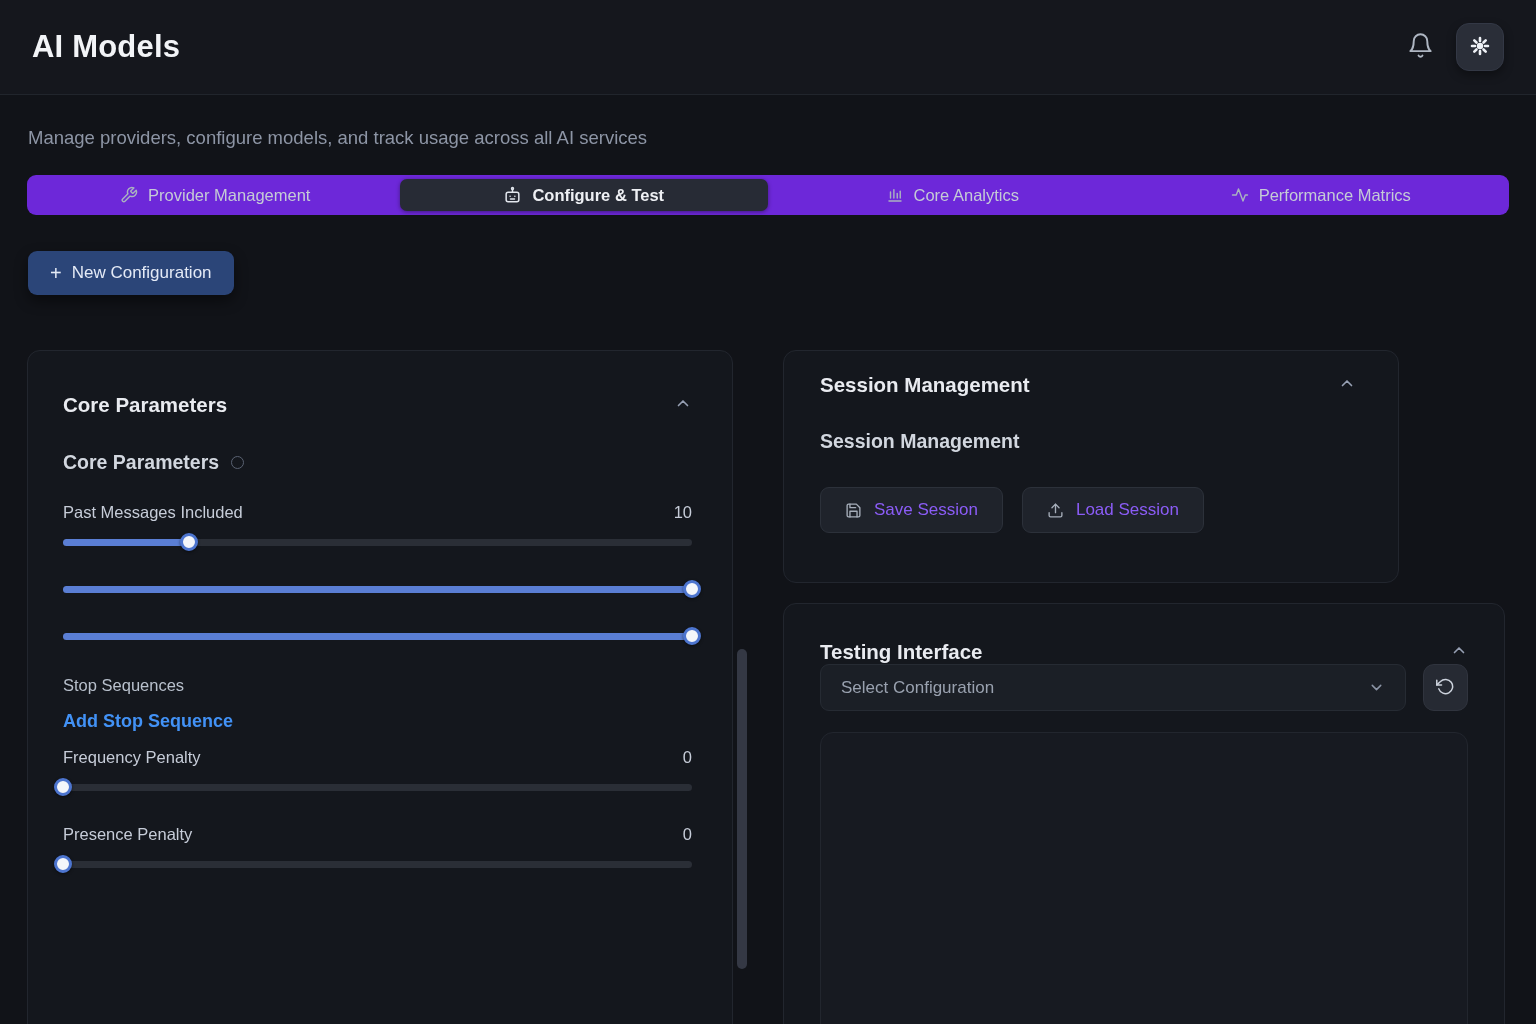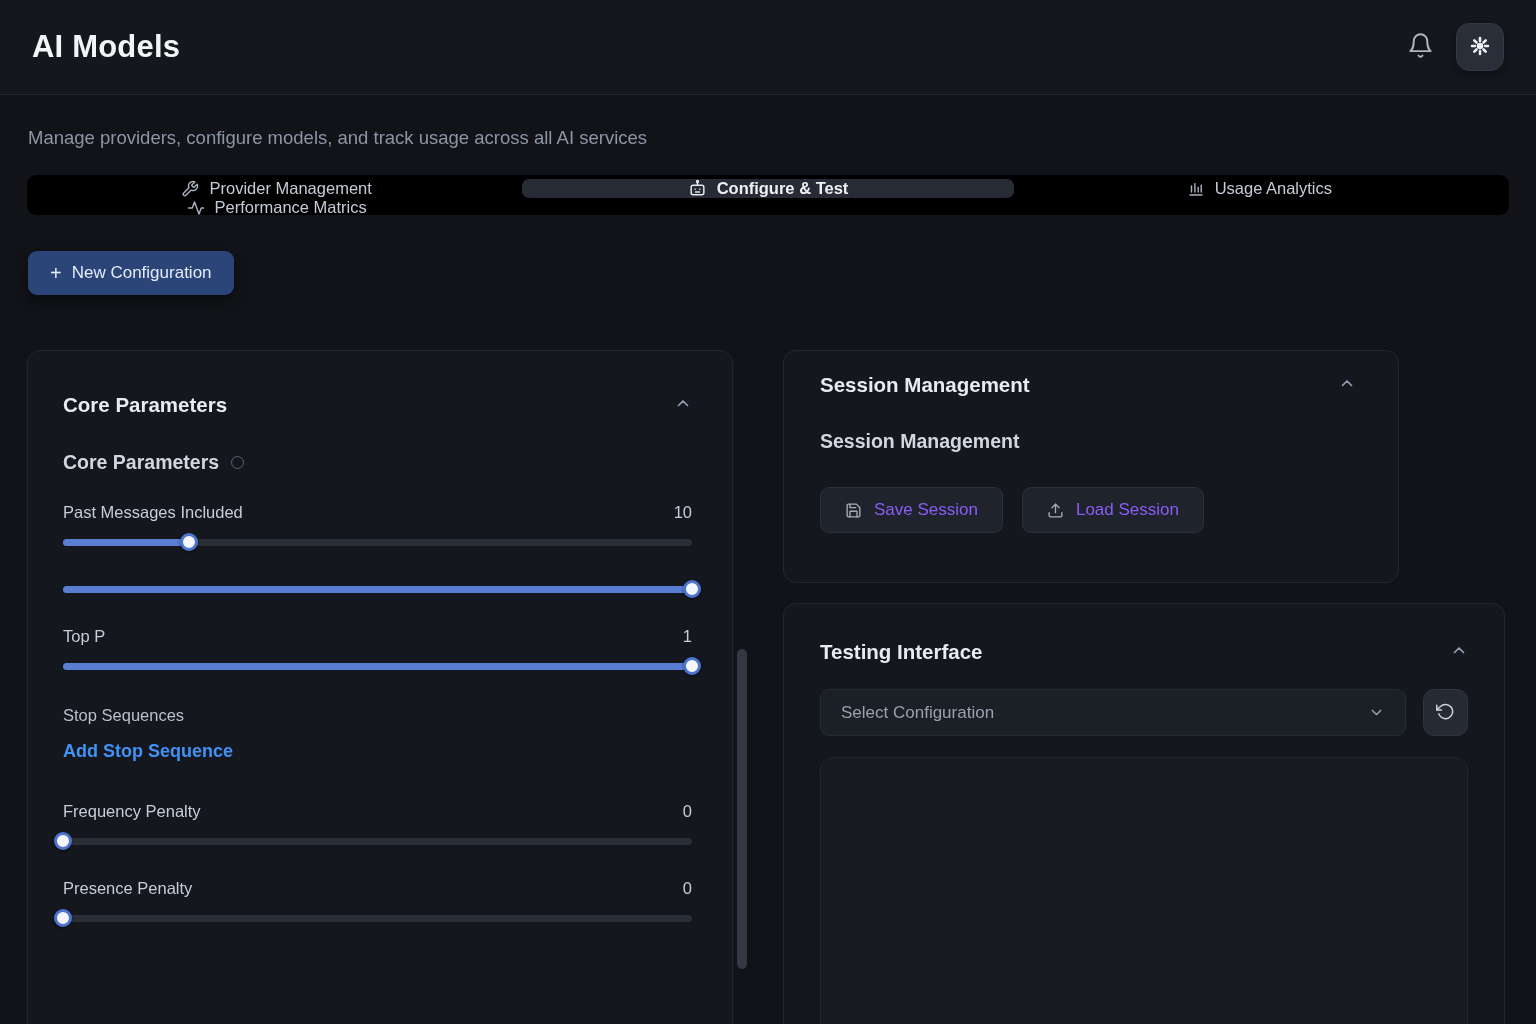--- a/index.html
+++ b/index.html
@@ -22,22 +22,22 @@
   .settings-btn {
     width:48px; height:48px; border-radius:13px; background:#2a2e38; border:1px solid #333845;
     display:flex; align-items:center; justify-content:center; color:#eef1f6; cursor:pointer;
     box-shadow:0 4px 10px rgba(0,0,0,.35);
   }
   
   .intro { padding:32px 28px 0 28px; }
   .intro-sub { font-size:18.5px; color:#8d95a5; }
   
   .tabbar {
-    margin:26px 27px 0 27px; height:40px; background:#000000; border-radius:9px;
-    display:grid; grid-template-columns:repeat(3,1fr); padding:4px;
+    margin:26px 27px 0 27px; height:40px; background:#6d28d9; border-radius:9px;
+    display:grid; grid-template-columns:repeat(4,1fr); padding:4px;
   }
   .tab {
     display:flex; align-items:center; justify-content:center; gap:10px;
     font-size:16.5px; color:#c5cbd6; border-radius:7px; cursor:pointer;
     background:transparent; border:none;
   }
   .tab .t-icon { display:flex; color:#aab2c0; }
   .tab.active { background:#272b35; color:#eef0f4; font-weight:700; box-shadow:0 1px 4px rgba(0,0,0,.4); }
   .tab.active .t-icon { color:#e3e7ee; }
   
@@ -71,37 +71,37 @@
   .slider { position:relative; height:18px; margin-top:11px; cursor:pointer; }
   .slider-track { position:absolute; left:0; right:0; top:5.5px; height:7px; border-radius:4px; background:#2a2e36; }
   .slider-fill { position:absolute; left:0; top:5.5px; height:7px; border-radius:4px; background:#5a7ed4; }
   .slider-thumb {
     position:absolute; top:0; width:18px; height:18px; border-radius:50%;
     background:#f4f6fa; border:3px solid #4d75cf; transform:translateX(-50%);
     box-shadow:0 1px 3px rgba(0,0,0,.5);
   }
   .stop-label { margin-top:31px; font-size:16.5px; color:#b8c0cc; }
   .add-stop { margin-top:16px; font-size:18px; font-weight:700; color:#4292f6; background:none; border:none; cursor:pointer; display:block; }
-  .pad-after-link { margin-top:40px; }
+  .pad-after-link { margin-top:16px; }
   
   .v-scrollbar {
     position:absolute; right:-15px; top:298px; width:10px; height:320px;
     border-radius:6px; background:#343844;
   }
   
   .session-sub { margin-top:33px; font-size:19.5px; font-weight:700; color:#d2d7df; }
   .session-btn-row { margin-top:34px; display:flex; gap:19px; }
   .ghost-btn {
     display:inline-flex; align-items:center; gap:12px;
     background:#1f232b; border:1px solid #2c313a; border-radius:9px;
     padding:12px 24px; font-size:17px; color:#8b5cf6; cursor:pointer;
   }
   .ghost-btn .g-icon { display:flex; color:#a6aeba; }
   
-  .select-row { margin-top:25px; display:flex; gap:17px; }
+  .select-row { display:flex; gap:17px; }
   .select-box {
     flex:1; height:47px; background:#1b1f26; border:1px solid #262b33; border-radius:9px;
     display:flex; align-items:center; justify-content:space-between;
     padding:0 20px; cursor:pointer;
   }
   .select-text { font-size:17px; color:#99a1af; }
   .select-box .chev { color:#8b94a5; }
   .icon-btn {
     width:45px; height:47px; border-radius:11px; background:#262a33; border:1px solid #30343e;
     display:flex; align-items:center; justify-content:center; color:#cdd3dd; cursor:pointer;
@@ -170,21 +170,21 @@
   <button class="tab">
     <span class="t-icon">
       <svg width="18" height="18" viewBox="0 0 24 24" fill="none" stroke="currentColor" stroke-width="1.9" stroke-linecap="round">
         <path d="M4 20h16"></path>
           <path d="M6 16V8"></path>
           <path d="M10.5 16V5"></path>
           <path d="M15 16v-6"></path>
           <path d="M19 16V7"></path>
       </svg>
     </span>
-    <span>Usage Analytics</span>
+    <span>Core Analytics</span>
   </button>
   <button class="tab">
     <span class="t-icon">
       <svg width="18" height="18" viewBox="0 0 24 24" fill="none" stroke="currentColor" stroke-width="1.9" stroke-linecap="round" stroke-linejoin="round">
         <path d="M22 12h-3l-3 8-6-16-3 8H2"></path>
       </svg>
     </span>
     <span>Performance Matrics</span>
   </button>
 </nav>
@@ -230,24 +230,20 @@
     <div class="param-row">
       <div class="slider">
         <div class="slider-track"></div>
         <div class="slider-fill" style="width: 100%;"></div>
         <div class="slider-thumb" style="left: 100%;"></div>
       </div>
     </div>
 
 
     <div class="param-row">
-      <div class="param-head">
-        <span class="param-label">Top P</span>
-        <span class="param-value">1</span>
-      </div>
       <div class="slider">
         <div class="slider-track"></div>
         <div class="slider-fill" style="width: 100%;"></div>
         <div class="slider-thumb" style="left: 100%;"></div>
       </div>
     </div>
 
     <div class="stop-label">Stop Sequences</div>
     <button class="add-stop">Add Stop Sequence</button>
 

